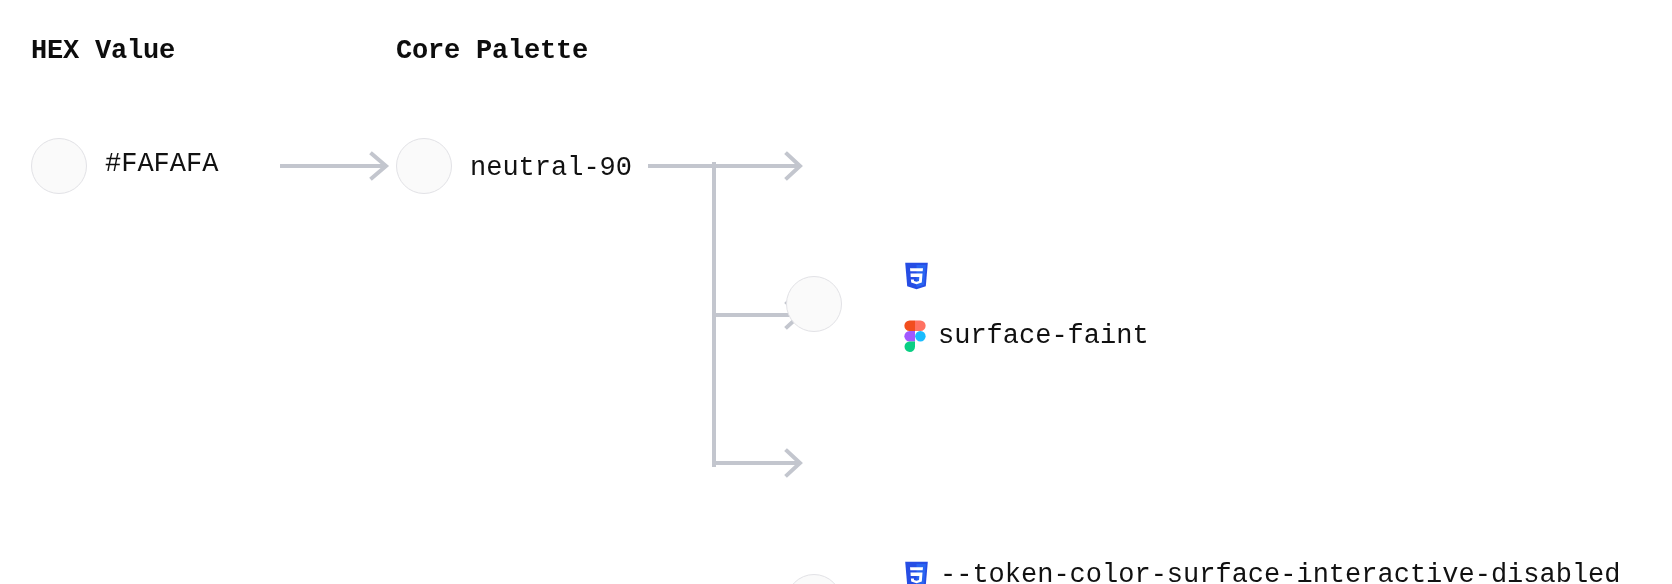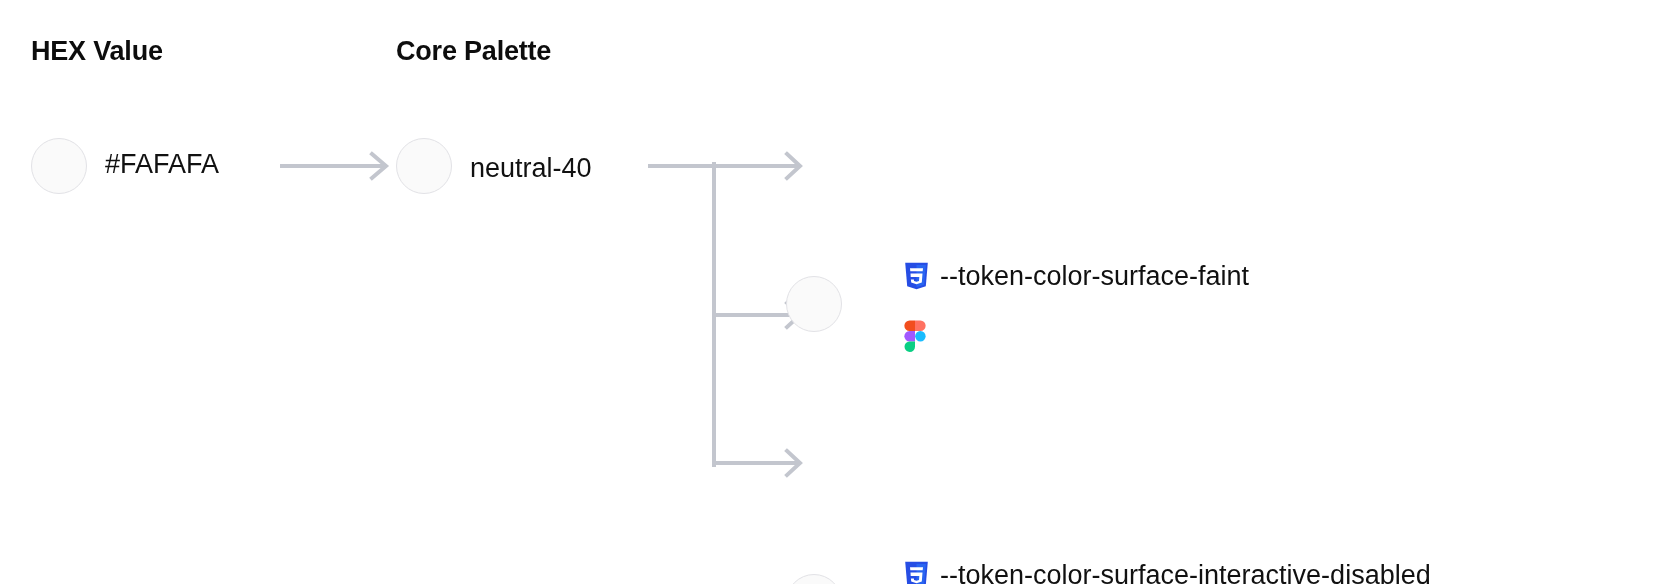--- a/index.html
+++ b/index.html
@@ -12,20 +12,21 @@
     height: 584px;
     font-family: "Liberation Sans", sans-serif;
     color: #111111;
     overflow: hidden;
     position: relative;
   }
 
   .stage {
     position: absolute;
     inset: 0;
+    font-family: Liberation Mono, monospace;
   }
 
   
   .col-header {
     position: absolute;
     font-size: 27px;
     font-weight: bold;
     letter-spacing: -0.2px;
     color: #0d0d0d;
     white-space: nowrap;
@@ -119,21 +120,21 @@
   <div class="value-label" style="left:105px; top:151px;">#FAFAFA</div>
 
   <div class="arrow-simple">
     <svg width="112" height="32" viewBox="0 0 112 32" fill="none" xmlns="http://www.w3.org/2000/svg">
       <path d="M2 16 H104" stroke="#C3C6CE" stroke-width="4" stroke-linecap="square"></path>
       <path d="M92 4 L106 16 L92 28" stroke="#C3C6CE" stroke-width="4" fill="none" stroke-linecap="square" stroke-linejoin="miter"></path>
     </svg>
   </div>
 
   <div class="swatch" style="left: 396px; top: 138px; background: rgb(250, 250, 250); border-color: rgb(226, 226, 230);"></div>
-  <div class="value-label" style="left:470px; top:155px;">neutral-40</div>
+  <div class="value-label" style="left:470px; top:155px;">neutral-90</div>
 
   <div class="branch-connector">
     <svg width="170" height="340" viewBox="0 0 170 340" fill="none" xmlns="http://www.w3.org/2000/svg">
 
       <path d="M2 26 H68" stroke="#C3C6CE" stroke-width="4" stroke-linecap="square"></path>
 
       <path d="M66 24 V325" stroke="#C3C6CE" stroke-width="4" stroke-linecap="square"></path>
 
       <path d="M66 26 H150" stroke="#C3C6CE" stroke-width="4" stroke-linecap="square"></path>
       <path d="M139 14 L152 26 L139 38" stroke="#C3C6CE" stroke-width="4" fill="none" stroke-linecap="square" stroke-linejoin="miter"></path>
@@ -151,33 +152,33 @@
 
     <div class="token-line" style="left:118px; top:124px;">
       <span class="icon-box">
         <svg width="25" height="28" viewBox="0 0 25 28" xmlns="http://www.w3.org/2000/svg">
           <path d="M1.2 0.8 L23.8 0.8 L21.8 24.2 L12.5 27.2 L3.2 24.2 Z" fill="#264DE4"></path>
           <path d="M12.5 2.9 L21.9 2.9 L20.2 22.7 L12.5 25.2 Z" fill="#2965F1"></path>
           <path d="M6.0 6.3 L19.0 6.3 L18.7 9.3 L6.3 9.3 Z" fill="#FFFFFF"></path>
           <path d="M6.5 11.6 L18.5 11.6 L17.8 20.6 L12.5 22.2 L7.2 20.6 L6.9 17.4 L9.9 17.4 L10.0 19.0 L12.5 19.7 L15.0 19.0 L15.3 15.0 L6.7 15.0 Z" fill="#FFFFFF"></path>
         </svg>
       </span>
-      <span class="tl-text">--token-color-surface-faint</span>
     </div>
 
     <div class="token-line" style="left:118px; top:182px;">
       <span class="icon-box figma">
         <svg width="23" height="33" viewBox="0 0 23 33" xmlns="http://www.w3.org/2000/svg">
           <path d="M5.6 0.5 h5.4 v10.5 h-5.4 a5.25 5.25 0 0 1 0 -10.5 z" fill="#F24E1E"></path>
           <path d="M11.0 0.5 h5.4 a5.25 5.25 0 0 1 0 10.5 h-5.4 z" fill="#FF7262"></path>
           <path d="M5.6 11.0 h5.4 v10.5 h-5.4 a5.25 5.25 0 0 1 0 -10.5 z" fill="#A259FF"></path>
           <circle cx="16.4" cy="16.25" r="5.25" fill="#1ABCFE"></circle>
           <path d="M5.6 21.5 h5.4 v5.25 a5.25 5.25 0 1 1 -5.4 -5.25 z" fill="#0ACF83"></path>
         </svg>
       </span>
+      <span class="tl-text">surface-faint</span>
     </div>
   </div>
 
   <div class="sem-row" style="top:287px;">
     <div class="swatch" style="top: 287px; background: rgb(250, 250, 250); border-color: rgb(226, 226, 230);"></div>
 
     <div class="token-line" style="left:118px; top:274px;">
       <span class="icon-box">
         <svg width="25" height="28" viewBox="0 0 25 28" xmlns="http://www.w3.org/2000/svg">
           <path d="M1.2 0.8 L23.8 0.8 L21.8 24.2 L12.5 27.2 L3.2 24.2 Z" fill="#264DE4"></path>

